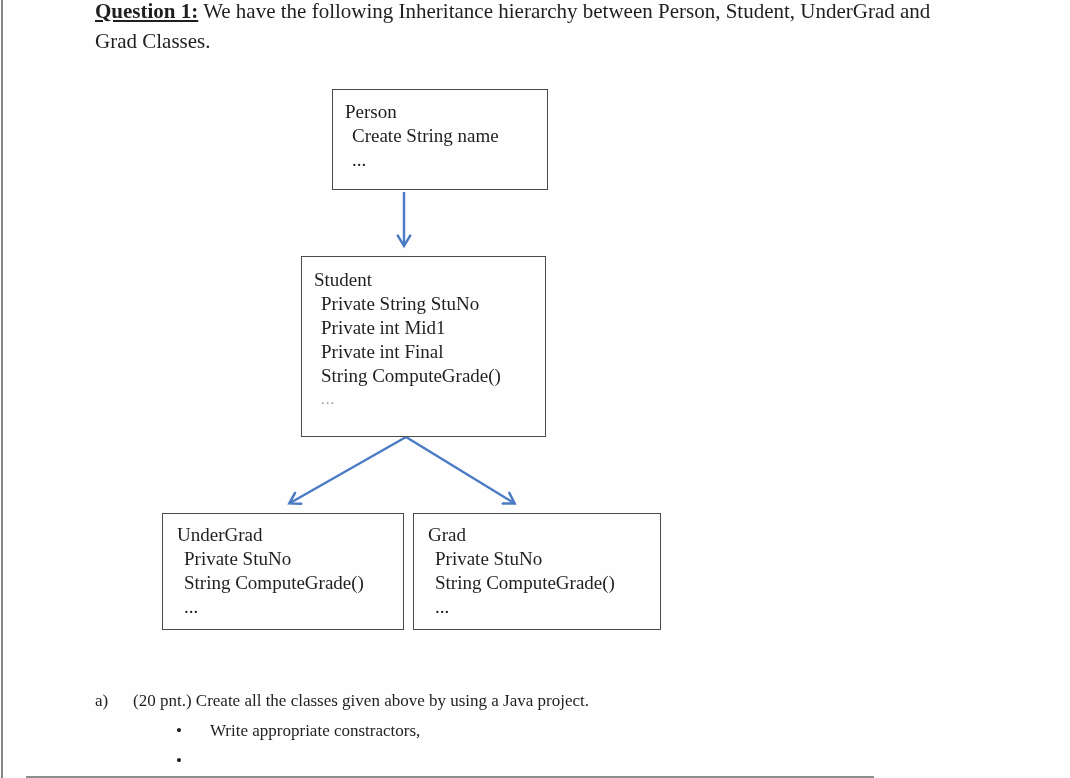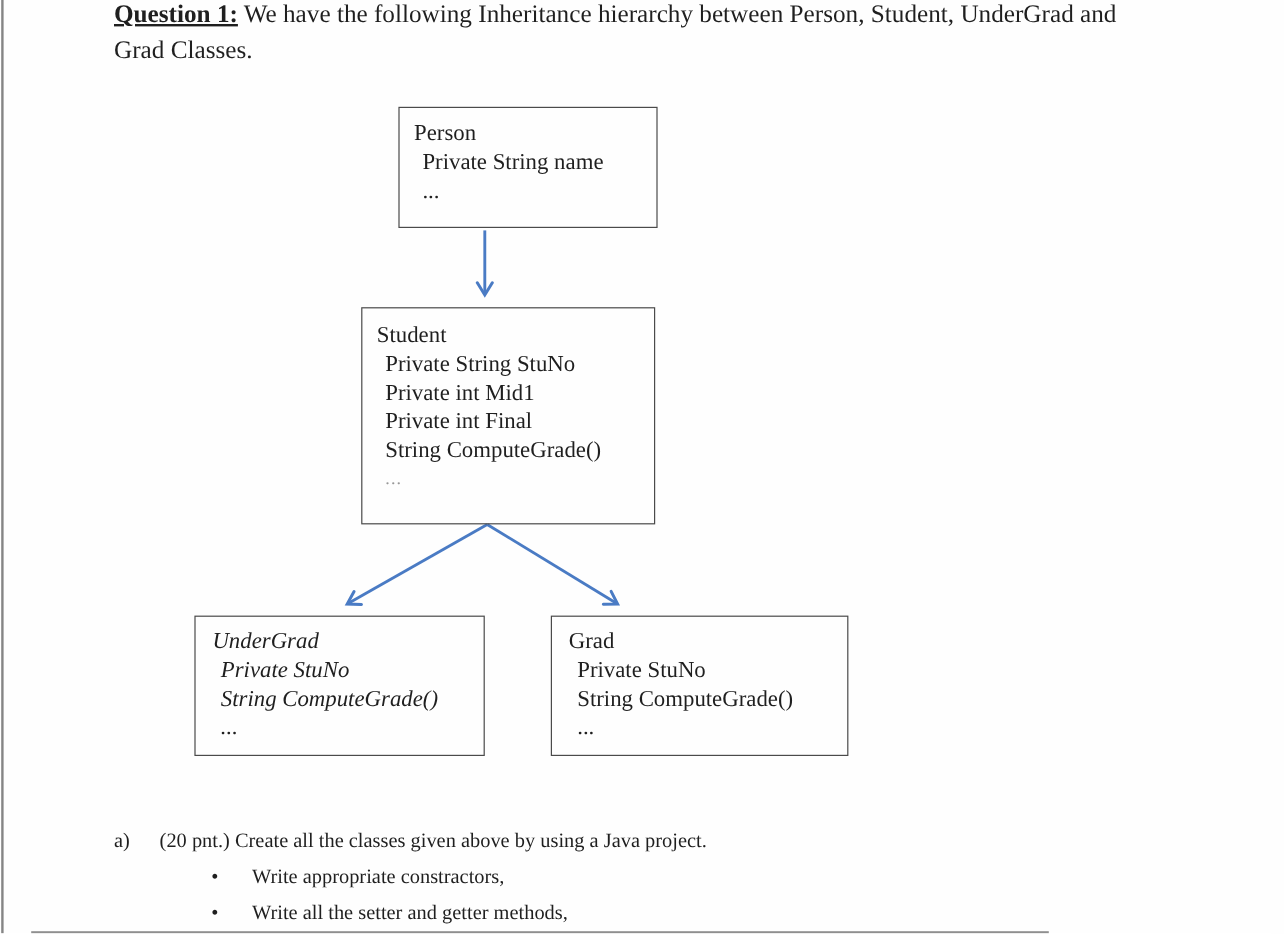--- a/index.html
+++ b/index.html
@@ -23,21 +23,21 @@
   
   .arrows { position:absolute; left:0; top:0; pointer-events:none; }
   .clsbox {
     position:absolute; box-sizing:border-box;
     border:1.5px solid #4a4a4a; background:transparent;
     font-size:19px; line-height:24px;
   }
   .box-person    { left:308px; top:89px;  width:216px; height:101px; padding:10px 8px 0 12px; }
   .box-student   { left:301px; top:256px; width:245px; height:181px; padding:11px 8px 0 12px; }
   .box-undergrad { left:162px; top:513px; width:242px; height:117px; padding:9px 8px 0 14px; }
-  .box-grad      { left:413px; top:513px; width:248px; height:117px; padding:9px 8px 0 14px;margin-left:46px; }
+  .box-grad      { left:413px; top:513px; width:248px; height:117px; padding:9px 8px 0 14px; }
   .cls-line { padding-left:7px; }
   .box-student .cls-ellipsis { color:#979797; font-size:15px; line-height:22px; letter-spacing:1px; }
 
   
   .qa { position:absolute; left:95px; top:686px; font-size:17px; line-height:30px; }
   .qa-marker { display:inline-block; width:38px; }
   .bullet-line { padding-left:81px; display:flex; }
   .bullet { display:inline-block; width:34px; }
 </style>
 </head>
@@ -56,34 +56,34 @@
           <path class="arrowhead-path" d="M 1.5 1 L 8 5 L 1.5 9" fill="none" stroke="#4a7bc4" stroke-width="1.6" stroke-linecap="round"></path>
         </marker>
       </defs>
       <line class="arrow" x1="404" y1="192" x2="404" y2="245" stroke="#4a7bc4" stroke-width="2.4" marker-end="url(#arrowhead)"></line>
       <line class="arrow" x1="406" y1="437" x2="290" y2="503" stroke="#4a7bc4" stroke-width="2.4" marker-end="url(#arrowhead)"></line>
       <line class="arrow" x1="406" y1="437" x2="514" y2="503" stroke="#4a7bc4" stroke-width="2.4" marker-end="url(#arrowhead)"></line>
     </svg>
 
     <div class="clsbox box-person" style="border-color: rgb(74, 74, 74); margin-left: 24px;">
       <div class="cls-title">Person</div>
-      <div class="cls-line">Private String name</div>
+      <div class="cls-line">Create String name</div>
       <div class="cls-line cls-ellipsis">...</div>
     </div>
 
     <div class="clsbox box-student" style="border-color: rgb(74, 74, 74);">
       <div class="cls-title">Student</div>
       <div class="cls-line">Private String StuNo</div>
       <div class="cls-line">Private int Mid1</div>
       <div class="cls-line">Private int Final</div>
       <div class="cls-line">String ComputeGrade()</div>
       <div class="cls-line cls-ellipsis">...</div>
     </div>
 
-    <div class="clsbox box-undergrad" style="border-color: rgb(74, 74, 74); font-style: italic;">
+    <div class="clsbox box-undergrad" style="border-color: rgb(74, 74, 74);">
       <div class="cls-title">UnderGrad</div>
       <div class="cls-line">Private StuNo</div>
       <div class="cls-line">String ComputeGrade()</div>
       <div class="cls-line cls-ellipsis">...</div>
     </div>
 
     <div class="clsbox box-grad" style="border-color: rgb(74, 74, 74);">
       <div class="cls-title">Grad</div>
       <div class="cls-line">Private StuNo</div>
       <div class="cls-line">String ComputeGrade()</div>
@@ -92,16 +92,15 @@
   </div>
 
   <div class="qa">
     <div class="qa-line"><span class="qa-marker">a)</span><span>(20 pnt.) Create all the classes given above by using a Java project.</span></div>
     <div class="bullet-line">
       <span class="bullet">•</span>
       <span>Write appropriate constractors,</span>
     </div>
     <div class="bullet-line">
       <span class="bullet">•</span>
-      <span>Write all the setter and getter methods,</span>
     </div>
   </div>
 </div>
 
 </body></html>

